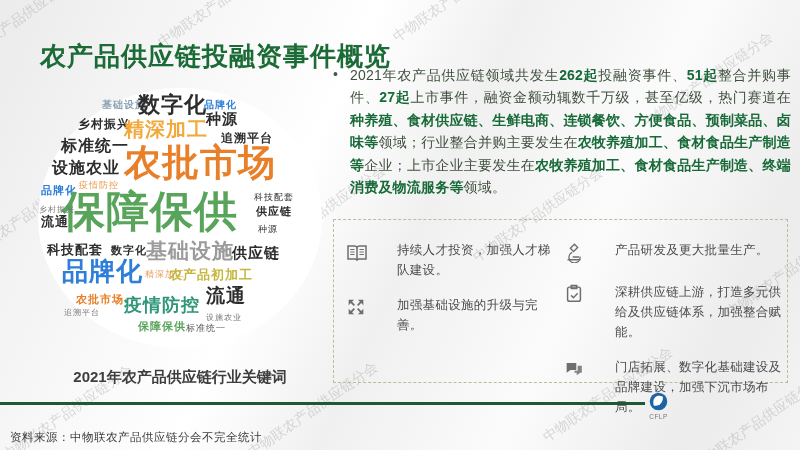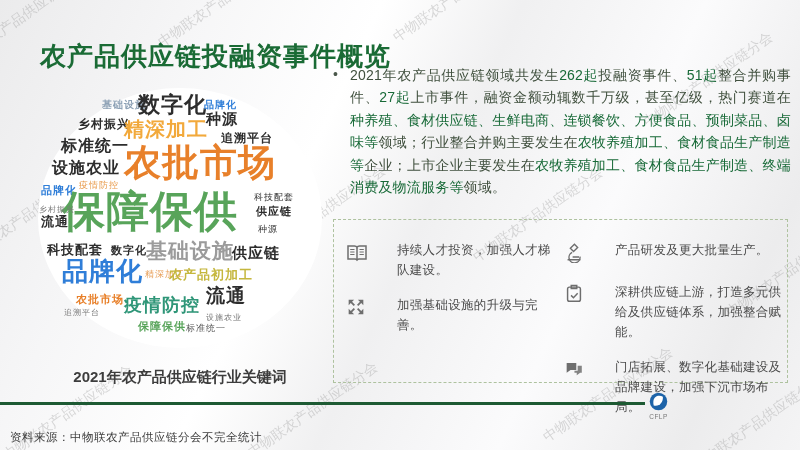--- a/index.html
+++ b/index.html
@@ -13,21 +13,21 @@
   
   #cloud{position:absolute;left:38px;top:88px;width:284px;height:260px;background:#ffffff;border-radius:50%;z-index:2;}
   .cloud-word{position:absolute;white-space:nowrap;line-height:1;letter-spacing:1px;}
   #cloud-caption{position:absolute;left:30px;top:368px;width:300px;text-align:center;
     font-size:15px;font-weight:700;color:#3d3d3d;z-index:3;}
   
   #summary{position:absolute;left:333px;top:64px;width:458px;z-index:3;}
   #summary-bullet{position:absolute;left:0;top:2px;color:#4a574a;font-size:14px;}
   #summary-text{display:block;margin-left:17px;font-size:14px;line-height:22.4px;color:#40503e;
     text-align:justify;letter-spacing:.2px;}
-  .seg-bold{font-weight:400;color:#186a38;}
+  .seg-bold{font-weight:700;color:#186a38;}
   
   #usage-box{position:absolute;left:333px;top:219px;width:455px;height:164px;
     border:1px dashed #aec29f;z-index:2;box-sizing:border-box;}
   #usage-header{position:absolute;left:432px;top:205px;width:248px;height:28px;background:#3e5628;
     color:#ffffff;font-size:17px;font-weight:700;letter-spacing:2px;text-align:center;line-height:28px;z-index:4;}
   #usage-grid{position:absolute;left:345px;top:240px;width:438px;display:flex;z-index:3;}
   .usage-col{display:flex;flex-direction:column;gap:15px;}
   .usage-col.left{width:218px;}
   .usage-col.right{width:220px;}
   .usage-item{display:flex;align-items:flex-start;gap:28px;}

